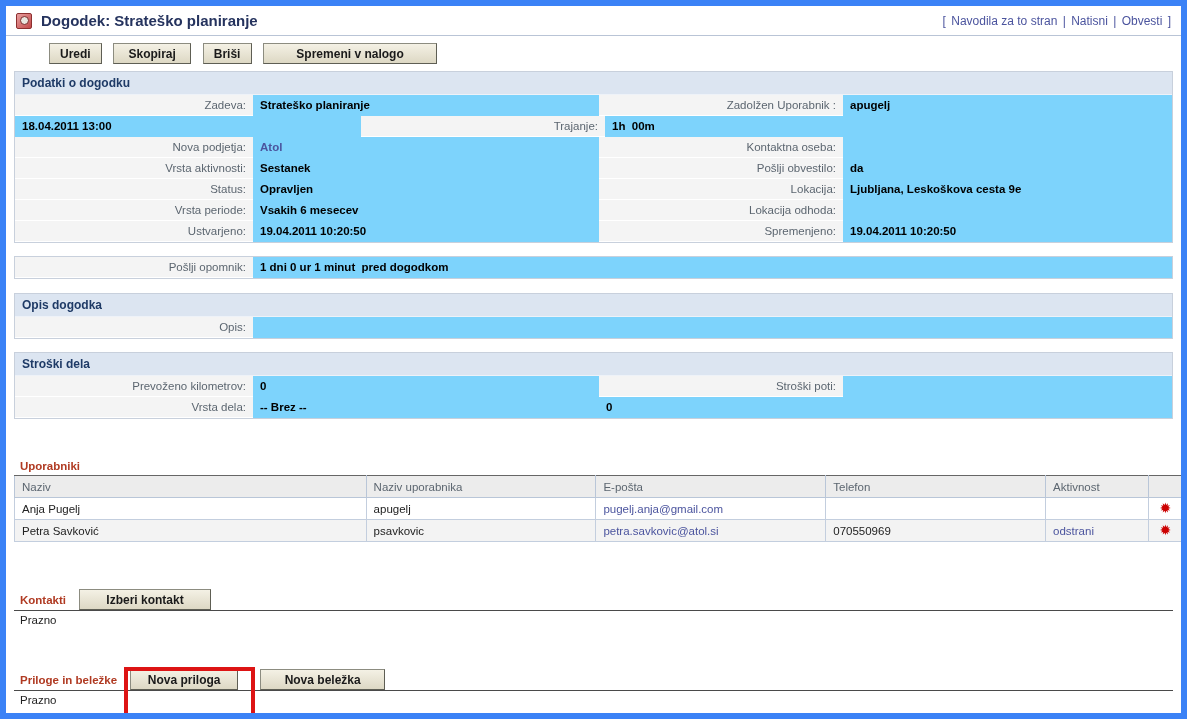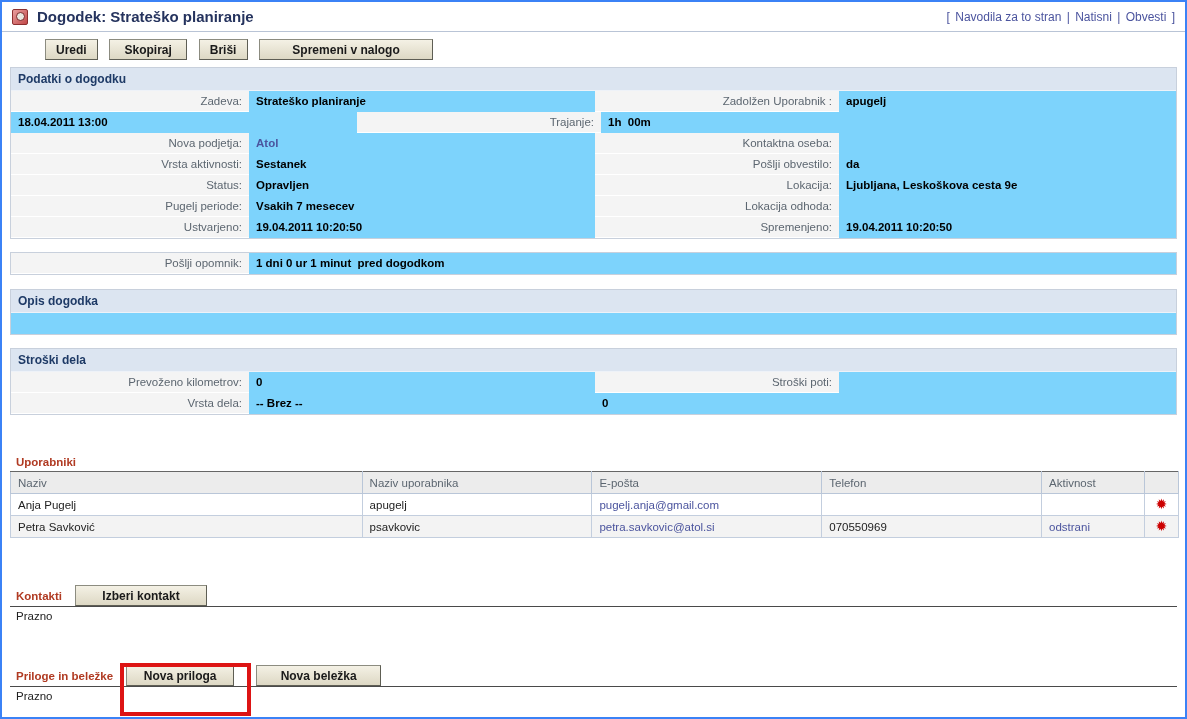--- a/index.html
+++ b/index.html
@@ -1,19 +1,19 @@
 <!DOCTYPE html>
 <html><head>
 <meta charset="utf-8">
 <style>
   * { box-sizing: border-box; margin: 0; padding: 0; }
   body { background: #e8e8e8; font-family: "Liberation Sans", sans-serif; }
   .window {
     position: relative; width: 1187px; height: 719px;
-    background: #fff; border: 2px solid #3b82f6; overflow: hidden;
+    background: #fff; border: 6px solid #3b82f6; overflow: hidden;
     font-family: "Liberation Sans", sans-serif;
   }
   
   .titlebar { display: flex; align-items: center; height: 30px; padding: 0 10px; border-bottom: 1px solid #b9c4d6; }
   .event-icon {
     width: 16px; height: 16px; flex: 0 0 16px; border: 1px solid #8c2f2f; border-radius: 2px;
     background: linear-gradient(135deg, #e89f9f 0%, #c24848 100%);
     display: inline-flex; align-items: center; justify-content: center;
   }
   .event-icon .dot { width: 9px; height: 9px; border-radius: 50%; background: #e9e6df; border: 1px solid #7a2a2a; }
@@ -130,22 +130,22 @@
       <div class="lbl c2">Pošlji obvestilo:</div>
       <div class="val c2">da</div>
     </div>
     <div class="frow">
       <div class="lbl c1">Status:</div>
       <div class="val c1">Opravljen</div>
       <div class="lbl c2">Lokacija:</div>
       <div class="val c2">Ljubljana, Leskoškova cesta 9e</div>
     </div>
     <div class="frow">
-      <div class="lbl c1">Pugelj periode:</div>
-      <div class="val c1">Vsakih 7 mesecev</div>
+      <div class="lbl c1">Vrsta periode:</div>
+      <div class="val c1">Vsakih 6 mesecev</div>
       <div class="lbl c2">Lokacija odhoda:</div>
       <div class="val c2"></div>
     </div>
     <div class="frow">
       <div class="lbl c1">Ustvarjeno:</div>
       <div class="val c1">19.04.2011 10:20:50</div>
       <div class="lbl c2">Spremenjeno:</div>
       <div class="val c2">19.04.2011 10:20:50</div>
     </div>
   </div>
@@ -153,20 +153,21 @@
   <div class="section gap13">
     <div class="frow">
       <div class="lbl c1">Pošlji opomnik:</div>
       <div class="val cwide">1 dni 0 ur 1 minut  pred dogodkom</div>
     </div>
   </div>
 
   <div class="section gap14">
     <div class="section-header">Opis dogodka</div>
     <div class="frow">
+      <div class="lbl c1">Opis:</div>
       <div class="val cwide"></div>
     </div>
   </div>
 
   <div class="section gap13">
     <div class="section-header">Stroški dela</div>
     <div class="frow">
       <div class="lbl c1">Prevoženo kilometrov:</div>
       <div class="val c1">0</div>
       <div class="lbl c2">Stroški poti:</div>

